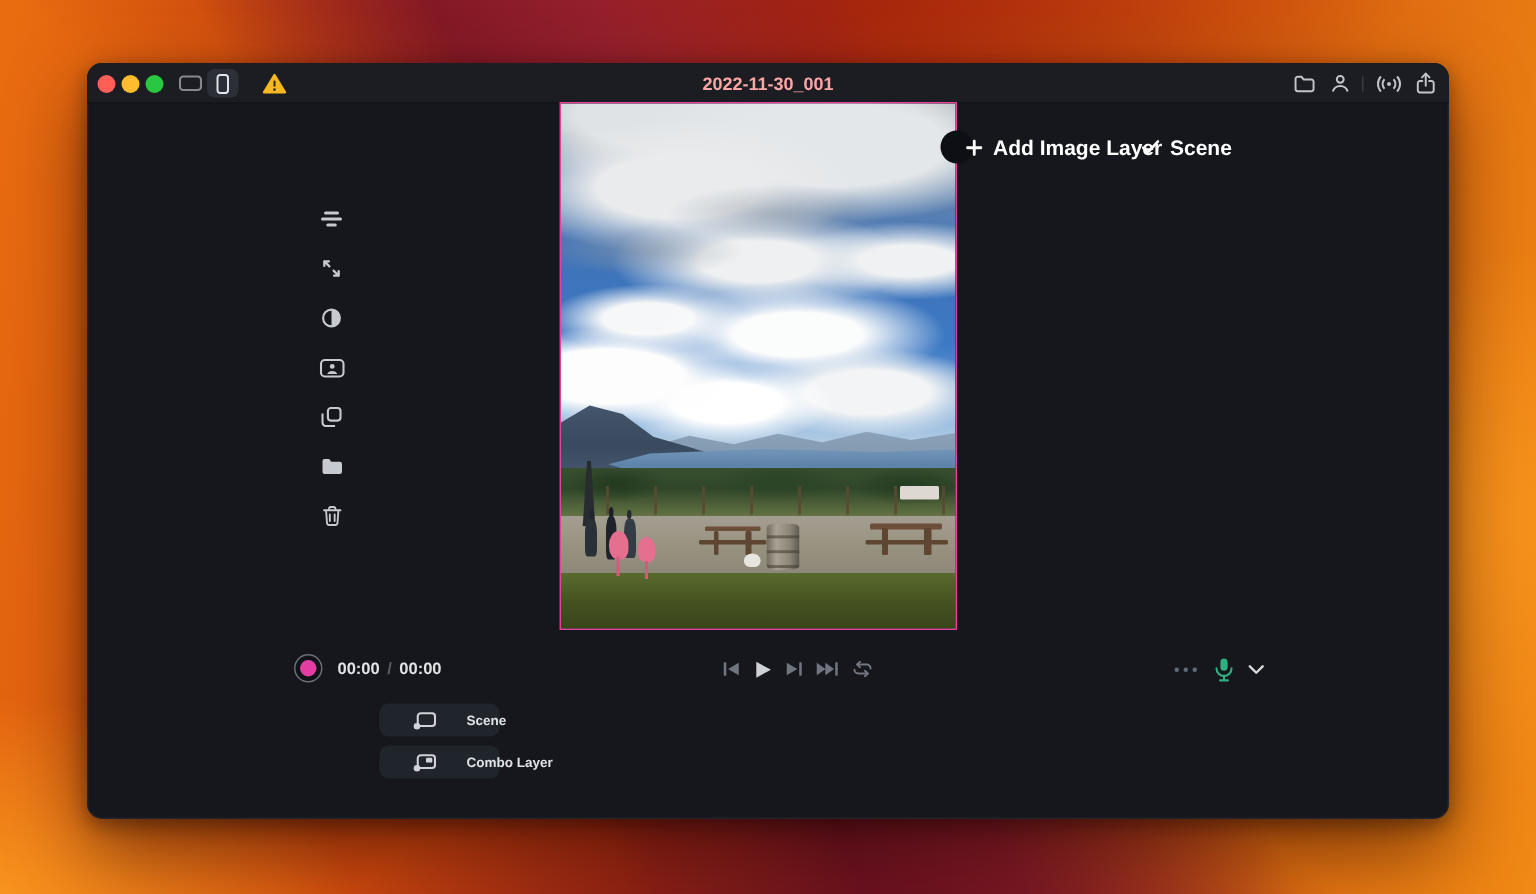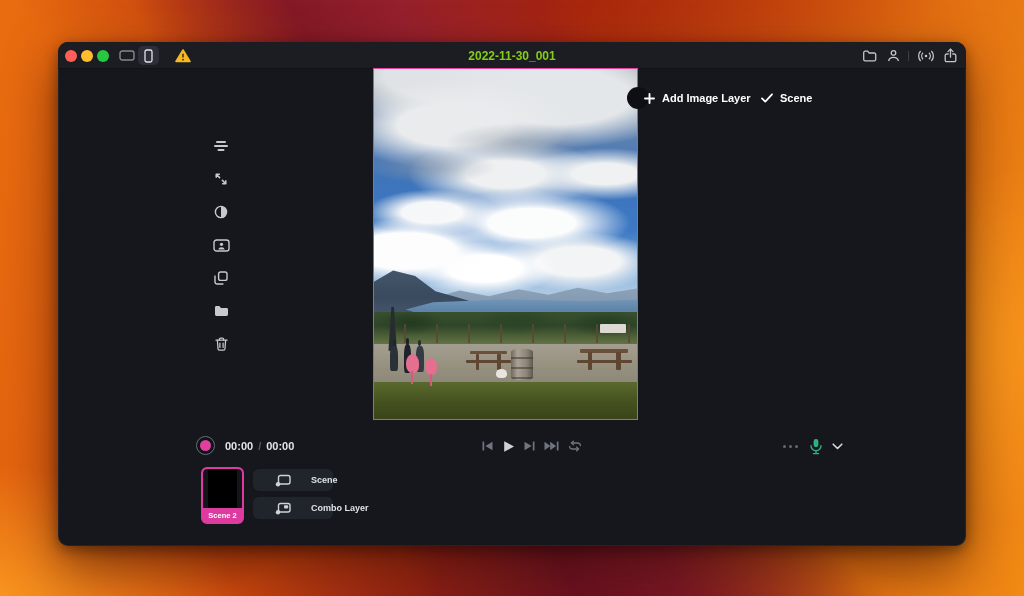--- a/index.html
+++ b/index.html
@@ -16,21 +16,21 @@
     position:relative;
   }
   .window {
     position:absolute; left:58px; top:42px; width:908px; height:504px;
     background:#15171d; border-radius:10px;
     box-shadow:0 22px 50px rgba(25,0,0,.5), 0 4px 14px rgba(0,0,0,.4), inset 0 0 0 1px rgba(255,255,255,.06);
     overflow:hidden;
   }
   .titlebar { position:absolute; left:0; top:0; right:0; height:27px; background:#1b1d23; border-bottom:1px solid #101218; }
   .tl { position:absolute; top:8px; width:12px; height:12px; border-radius:50%; }
-  .title { position:absolute; left:0; right:0; top:7px; text-align:center; font-size:12px; font-weight:600; color:#84cc16; }
+  .title { position:absolute; left:0; right:0; top:7px; text-align:center; font-size:12px; font-weight:600; color:#fca5a5; }
   .tb-ic { position:absolute; top:0; height:27px; display:flex; align-items:center; justify-content:center; }
   .device-pill { position:absolute; left:80px; top:4px; width:21px; height:19px; background:#2c2f37; border-radius:5px; display:flex; align-items:center; justify-content:center; }
   .tb-divider { position:absolute; left:850px; top:9px; width:1px; height:10px; background:#3a3d45; }
 
   .tools { position:absolute; left:147px; top:96px; width:32px; display:flex; flex-direction:column; align-items:center; gap:17px; }
   .tool { width:22px; height:16px; display:flex; align-items:center; justify-content:center; cursor:pointer; }
 
   .canvas { position:absolute; left:315px; top:26px; width:265px; height:352px; border:1.5px solid #e8419f; overflow:hidden; background:#000; }
   .ph { position:absolute; }
   .sky { inset:0;
@@ -83,21 +83,21 @@
   .flamingo::after { content:""; position:absolute; left:45%; top:90%; width:12%; height:70%; background:#d7597c; }
   .picnic { }
   .bar { position:absolute; background:#5e4632; border-radius:1px; }
   .barrel { left:52%; top:80%; width:8.5%; height:8.8%; border-radius:30%/10%;
     background:
       repeating-linear-gradient(180deg, rgba(0,0,0,0) 0 26%, rgba(62,56,46,.55) 26% 32%),
       linear-gradient(90deg,#6f6a5e 0%,#a9a294 30%,#8d8678 70%,#5f5a50 100%); }
   .dog { left:46.5%; top:85.8%; width:4.2%; height:2.6%; background:#e8e4de; border-radius:50% 50% 40% 40%; }
 
   .overlay-handle { position:absolute; left:569px; top:45px; width:22px; height:22px; border-radius:50%; background:#0d0f14; }
-  .ov-btn { position:absolute; top:46px; height:20px; display:flex; align-items:center; gap:7px; color:#fff; font-size:11px; font-weight:700; cursor:pointer; }
+  .ov-btn { position:absolute; top:46px; height:20px; display:flex; align-items:center; gap:7px; color:#fff; font-size:14px; font-weight:700; cursor:pointer; }
   .ov-add { left:586px; }
   .ov-done { left:703px; }
 
   .record-group { position:absolute; left:138px; top:394px; display:flex; align-items:center; gap:10px; }
   .rec-ring { width:19px; height:19px; border-radius:50%; border:1.5px solid #6a6f78; display:flex; align-items:center; justify-content:center; cursor:pointer; background:#101217; }
   .rec-dot { width:11px; height:11px; border-radius:50%; background:#e23da0; }
   .times { display:flex; gap:5px; font-size:11px; font-weight:600; color:#e3e4e8; }
   .times .sep { color:#585c65; }
 
   .transport { position:absolute; left:424px; top:394px; height:20px; display:flex; align-items:center; gap:9px; }
@@ -345,24 +345,20 @@
           <path d="M4.4 15.6 h5.2"></path>
       </svg>
     </div>
     <div class="t-btn">
       <svg width="11" height="7" viewBox="0 0 11 7">
           <path d="M1.2 1.2 L5.5 5.5 9.8 1.2" stroke="#d6d8dc" stroke-width="1.6" fill="none" stroke-linecap="round" stroke-linejoin="round"></path>
         </svg>
     </div>
   </div>
 
-  <div class="scene-thumb">
-    <div class="frame"></div>
-    <div class="lbl">Scene 2</div>
-  </div>
 
   <div class="scene-btn" style="top:427px;">
     <span style="display:flex;">
       <svg width="16" height="13" viewBox="0 0 16 13">
           <rect x="3.5" y="1.5" width="11.5" height="8.5" rx="2" fill="none" stroke="#cfd2d8" stroke-width="1.4"></rect>
           <circle cx="3" cy="10.2" r="2.2" fill="#cfd2d8"></circle>
         </svg>
     </span>
     <span>Scene</span>
   </div>

